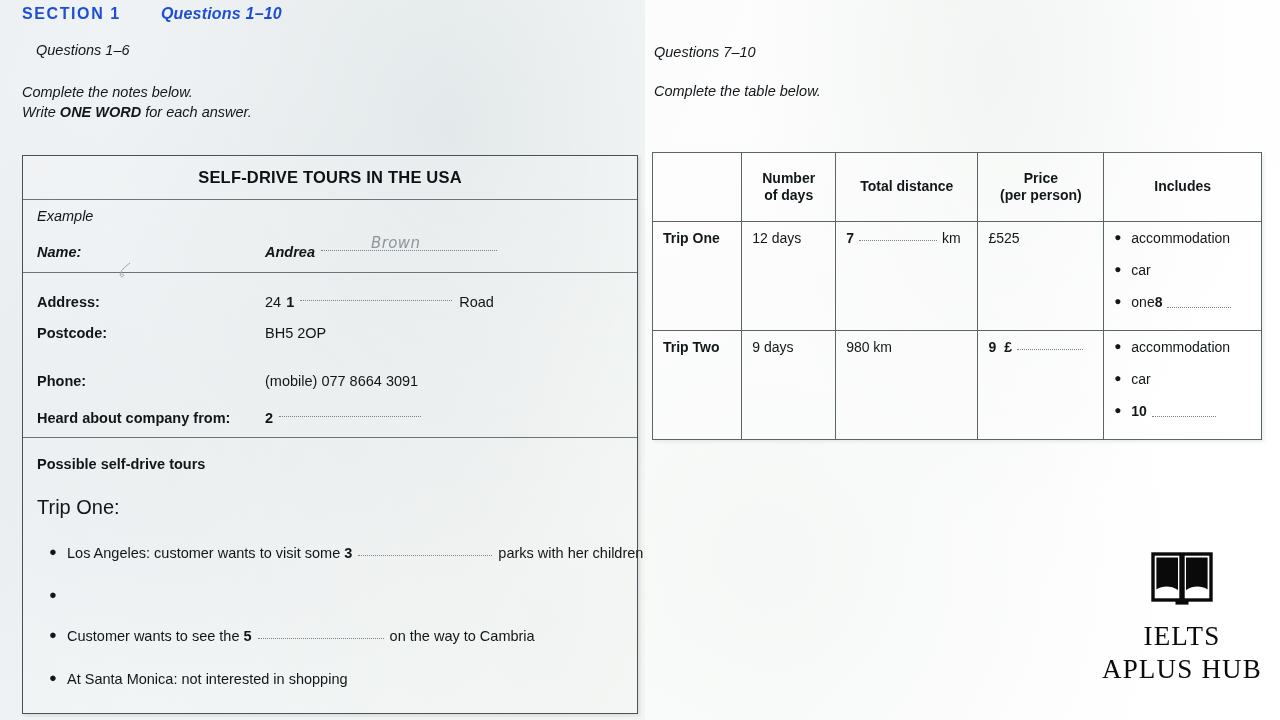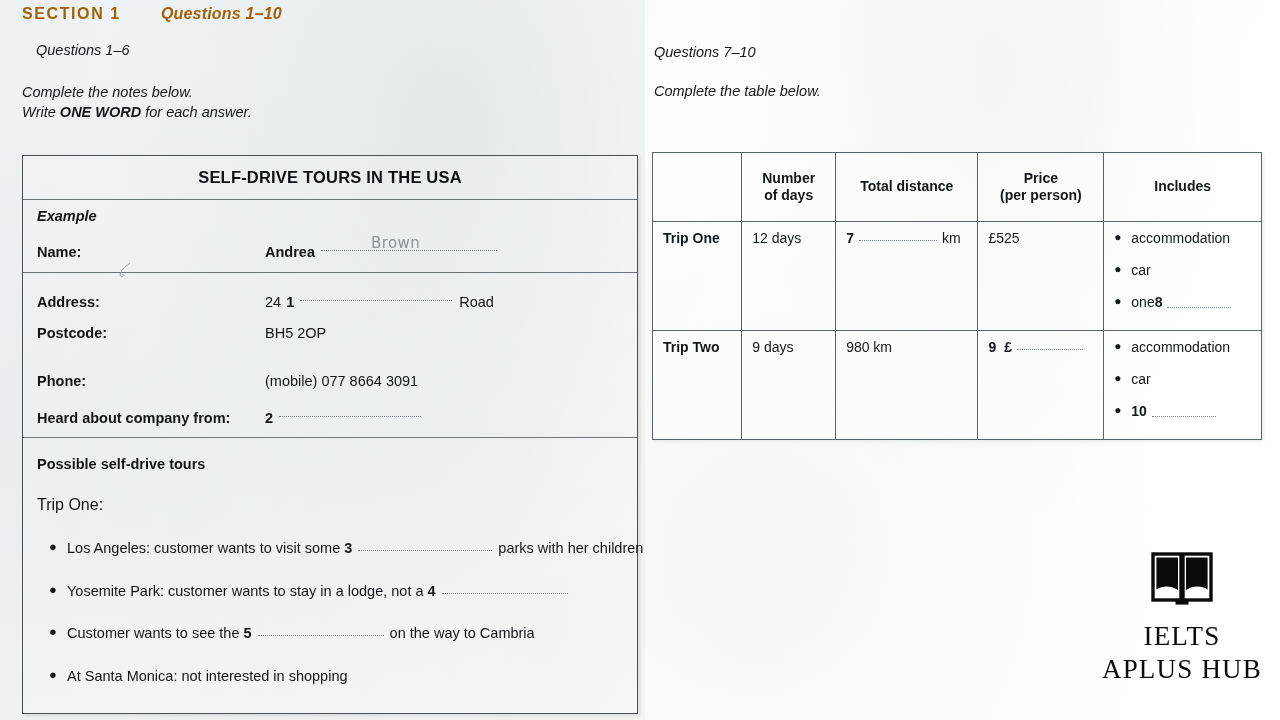--- a/index.html
+++ b/index.html
@@ -51,21 +51,21 @@
       radial-gradient(ellipse at 20% 78%, rgba(228,233,230,.30) 0%, rgba(255,255,255,0) 55%);
     pointer-events: none;
   }
 
   
   .section-head {
     position: absolute;
     left: 22px; top: 5px;
     display: flex;
     align-items: baseline;
-    color: #a16207;
+    color: #1d4ed8;
   }
   .section-head .sec-label {
     font-weight: bold;
     font-size: 16px;
     letter-spacing: 1.6px;
   }
   .section-head .sec-q {
     font-weight: bold;
     font-style: italic;
     font-size: 16px;
@@ -108,21 +108,21 @@
     align-items: baseline;
     padding: 0 14px;
     color: #121619;
     font-size: 14.5px;
   }
   .nrow .lbl {
     font-weight: bold;
     width: 228px;
     flex: 0 0 228px;
   }
-  .nrow .lbl.italic { font-weight: bold; font-style: italic; }
+  .nrow .lbl.italic { font-weight: normal; font-style: italic; }
   .nrow .val { font-weight: bold; }
   .nrow .val.reg { font-weight: normal; }
 
   .hr-row { border-bottom: 1.3px solid #6b7479; }
 
   .dots {
     display: inline-block;
     border-bottom: 1.5px dotted #7b8388;
     vertical-align: baseline;
     position: relative;
@@ -137,21 +137,21 @@
   }
 
   .sub-head {
     padding: 0 14px;
     font-weight: bold;
     font-size: 14.5px;
     color: #121619;
   }
   .trip-head {
     padding: 0 14px;
-    font-size: 16px;
+    font-size: 20px;
     color: #121619;
   }
   .blt {
     display: flex;
     padding: 0 14px 0 26px;
     font-size: 14.5px;
     color: #121619;
   }
   .blt .dot {
     width: 18px;
@@ -253,21 +253,21 @@
   <div id="notes-box">
 
     <div class="notes-title">SELF-DRIVE TOURS IN THE USA</div>
 
     <div class="notes-body">
 
       <div class="nrow" style="height:32px; align-items:center;">
         <span class="lbl italic">Example</span>
       </div>
 
-      <div class="nrow hr-row" style="height:40px; align-items:center; position:relative;">
+      <div class="nrow hr-row" style="height:40px; align-items:center; position:relative;font-style:italic;">
         <span class="lbl">Name:</span>
         <span class="val">Andrea</span>
         <span class="dots" style="width:176px; margin-left:6px;"></span>
         <span class="handwrite" style="left:348px; top:2px;">Brown</span>
       </div>
 
       <div class="nrow" style="height:46px; align-items:center; padding-top:6px;">
         <span class="lbl">Address:</span>
         <span class="val reg">24</span>
         <span class="val" style="margin-left:5px;">1</span>
@@ -295,21 +295,20 @@
 
       <div class="trip-head" style="padding-top:24px;">Trip One:</div>
 
       <div class="blt" style="padding-top:26px;">
         <span class="dot">●</span>
         <span class="txt"><span>Los Angeles: customer wants to visit some </span><b>3</b><span class="dots" style="width:134px; margin:0 6px;"></span><span>parks with her children</span></span>
       </div>
 
       <div class="blt" style="padding-top:27px;">
         <span class="dot">●</span>
-        <span class="txt"><span>Yosemite Park: customer wants to stay in a lodge, not a </span><b>4</b><span class="dots" style="width:126px; margin:0 6px;"></span></span>
       </div>
 
 
       <div class="blt" style="padding-top:26px;">
         <span class="dot">●</span>
         <span class="txt"><span>Customer wants to see the </span><b>5</b><span class="dots" style="width:126px; margin:0 6px;"></span><span>on the way to Cambria</span></span>
       </div>
 
       <div class="blt" style="padding-top:27px;">
         <span class="dot">●</span>

